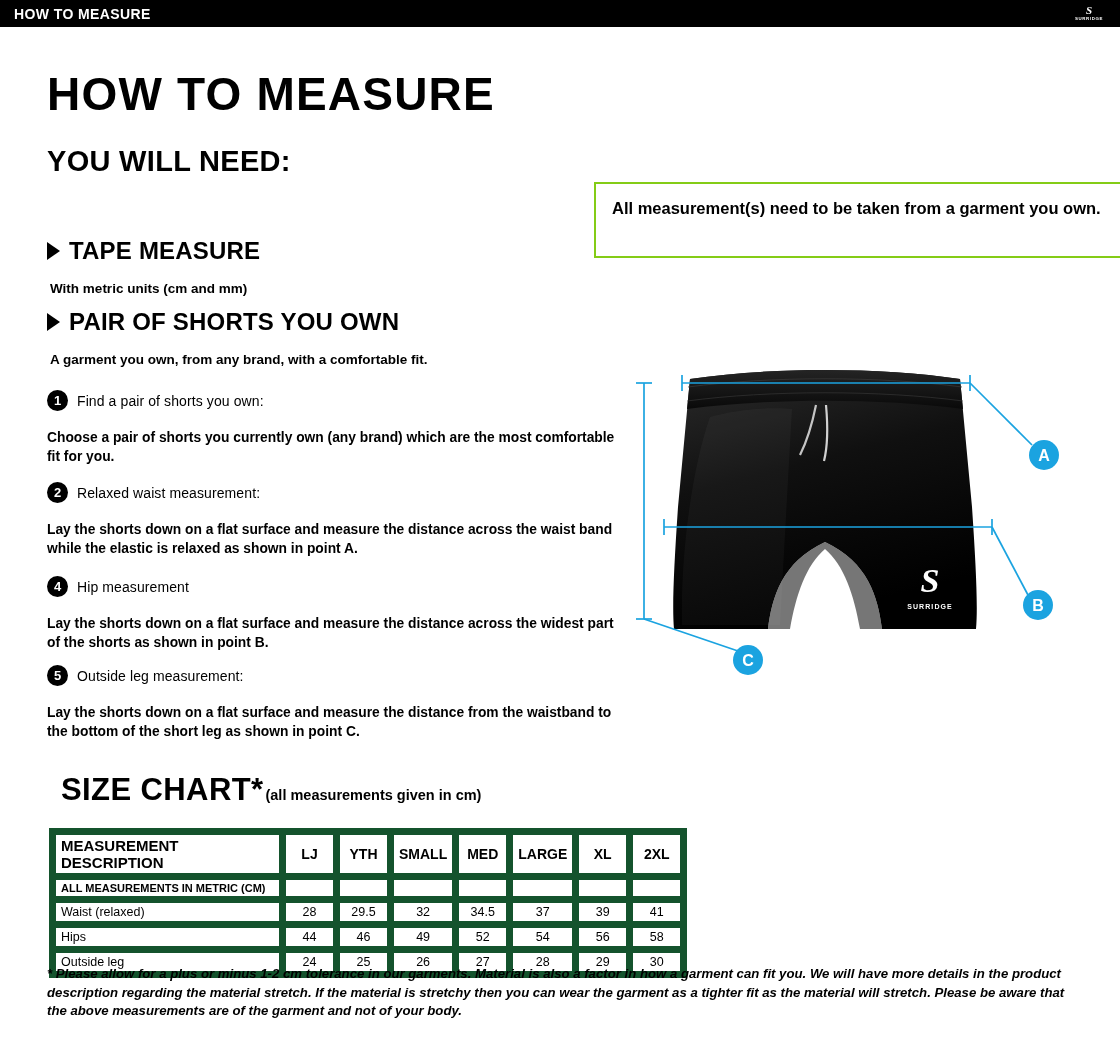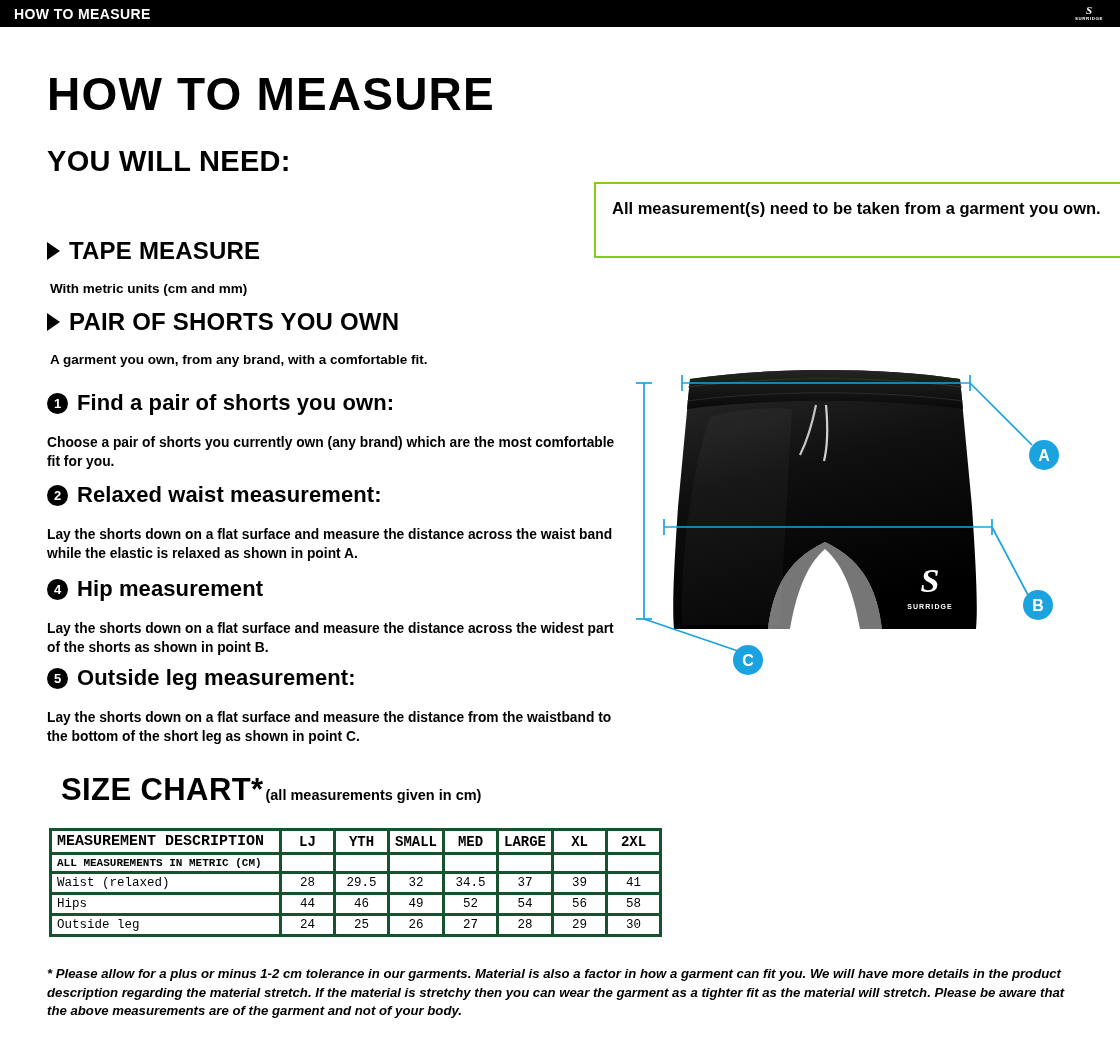--- a/index.html
+++ b/index.html
@@ -149,22 +149,22 @@
     background: #000;
     color: #fff;
     font-size: 13px;
     font-weight: bold;
     display: flex;
     align-items: center;
     justify-content: center;
     flex: 0 0 auto;
   }
   .step-title {
-    font-size: 22px;
-    font-weight: bold;
+    font-size: 14px;
+    font-weight: normal;
     letter-spacing: 0.1px;
     text-align: center;
   }
   .step-body {
     font-size: 13.8px;
     font-weight: bold;
     line-height: 1.35;
     margin-top: 18px;
   }
 
@@ -198,26 +198,25 @@
   }
 
   table.sizes {
     position: absolute;
     left: 49px;
     top: 801px;
     border-collapse: collapse;
     font-size: 12.5px;
   }
   table.sizes th, table.sizes td {
-    border: 3px solid #14532d;
+    border: 7px solid #14532d;
     padding: 2px 5px;
     text-align: center;
     height: 19px;
     box-sizing: border-box;
-    font-family: Liberation Mono, monospace;
   }
   table.sizes th.desc {
     text-align: left;
     font-size: 15px;
     font-weight: bold;
     width: 230px;
     padding-left: 5px;
   }
   table.sizes th.sz {
     font-size: 14px;

